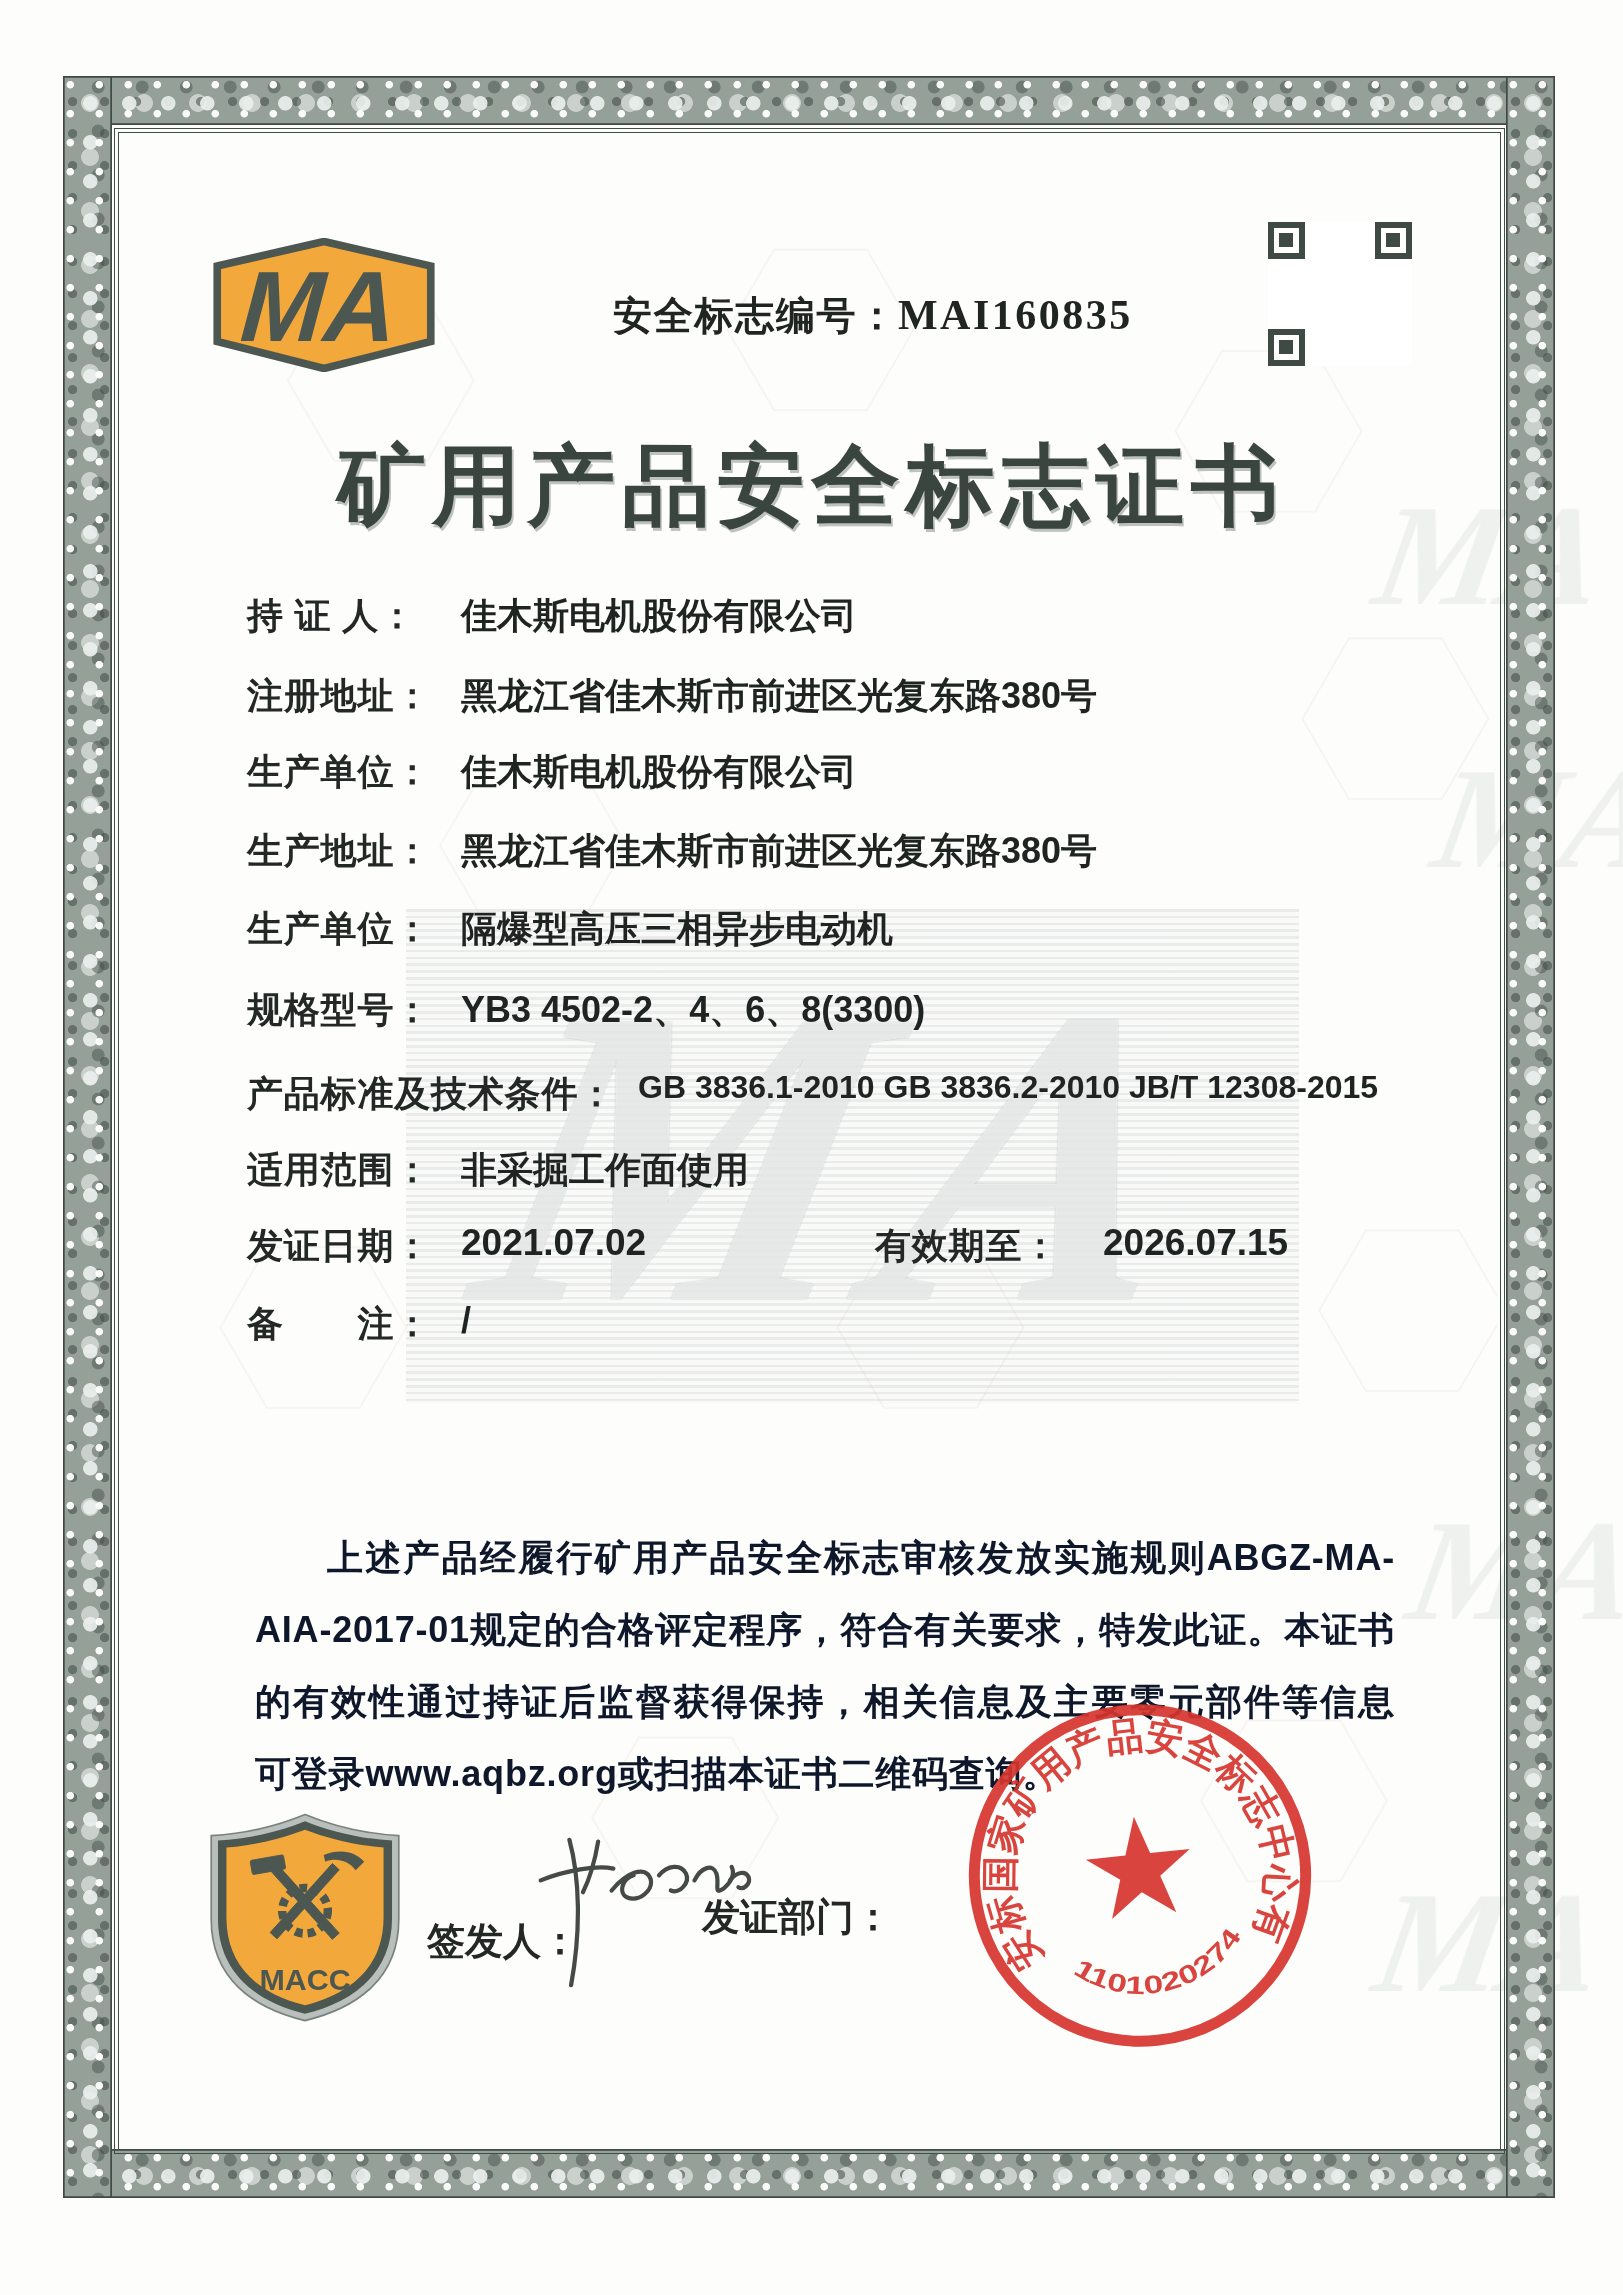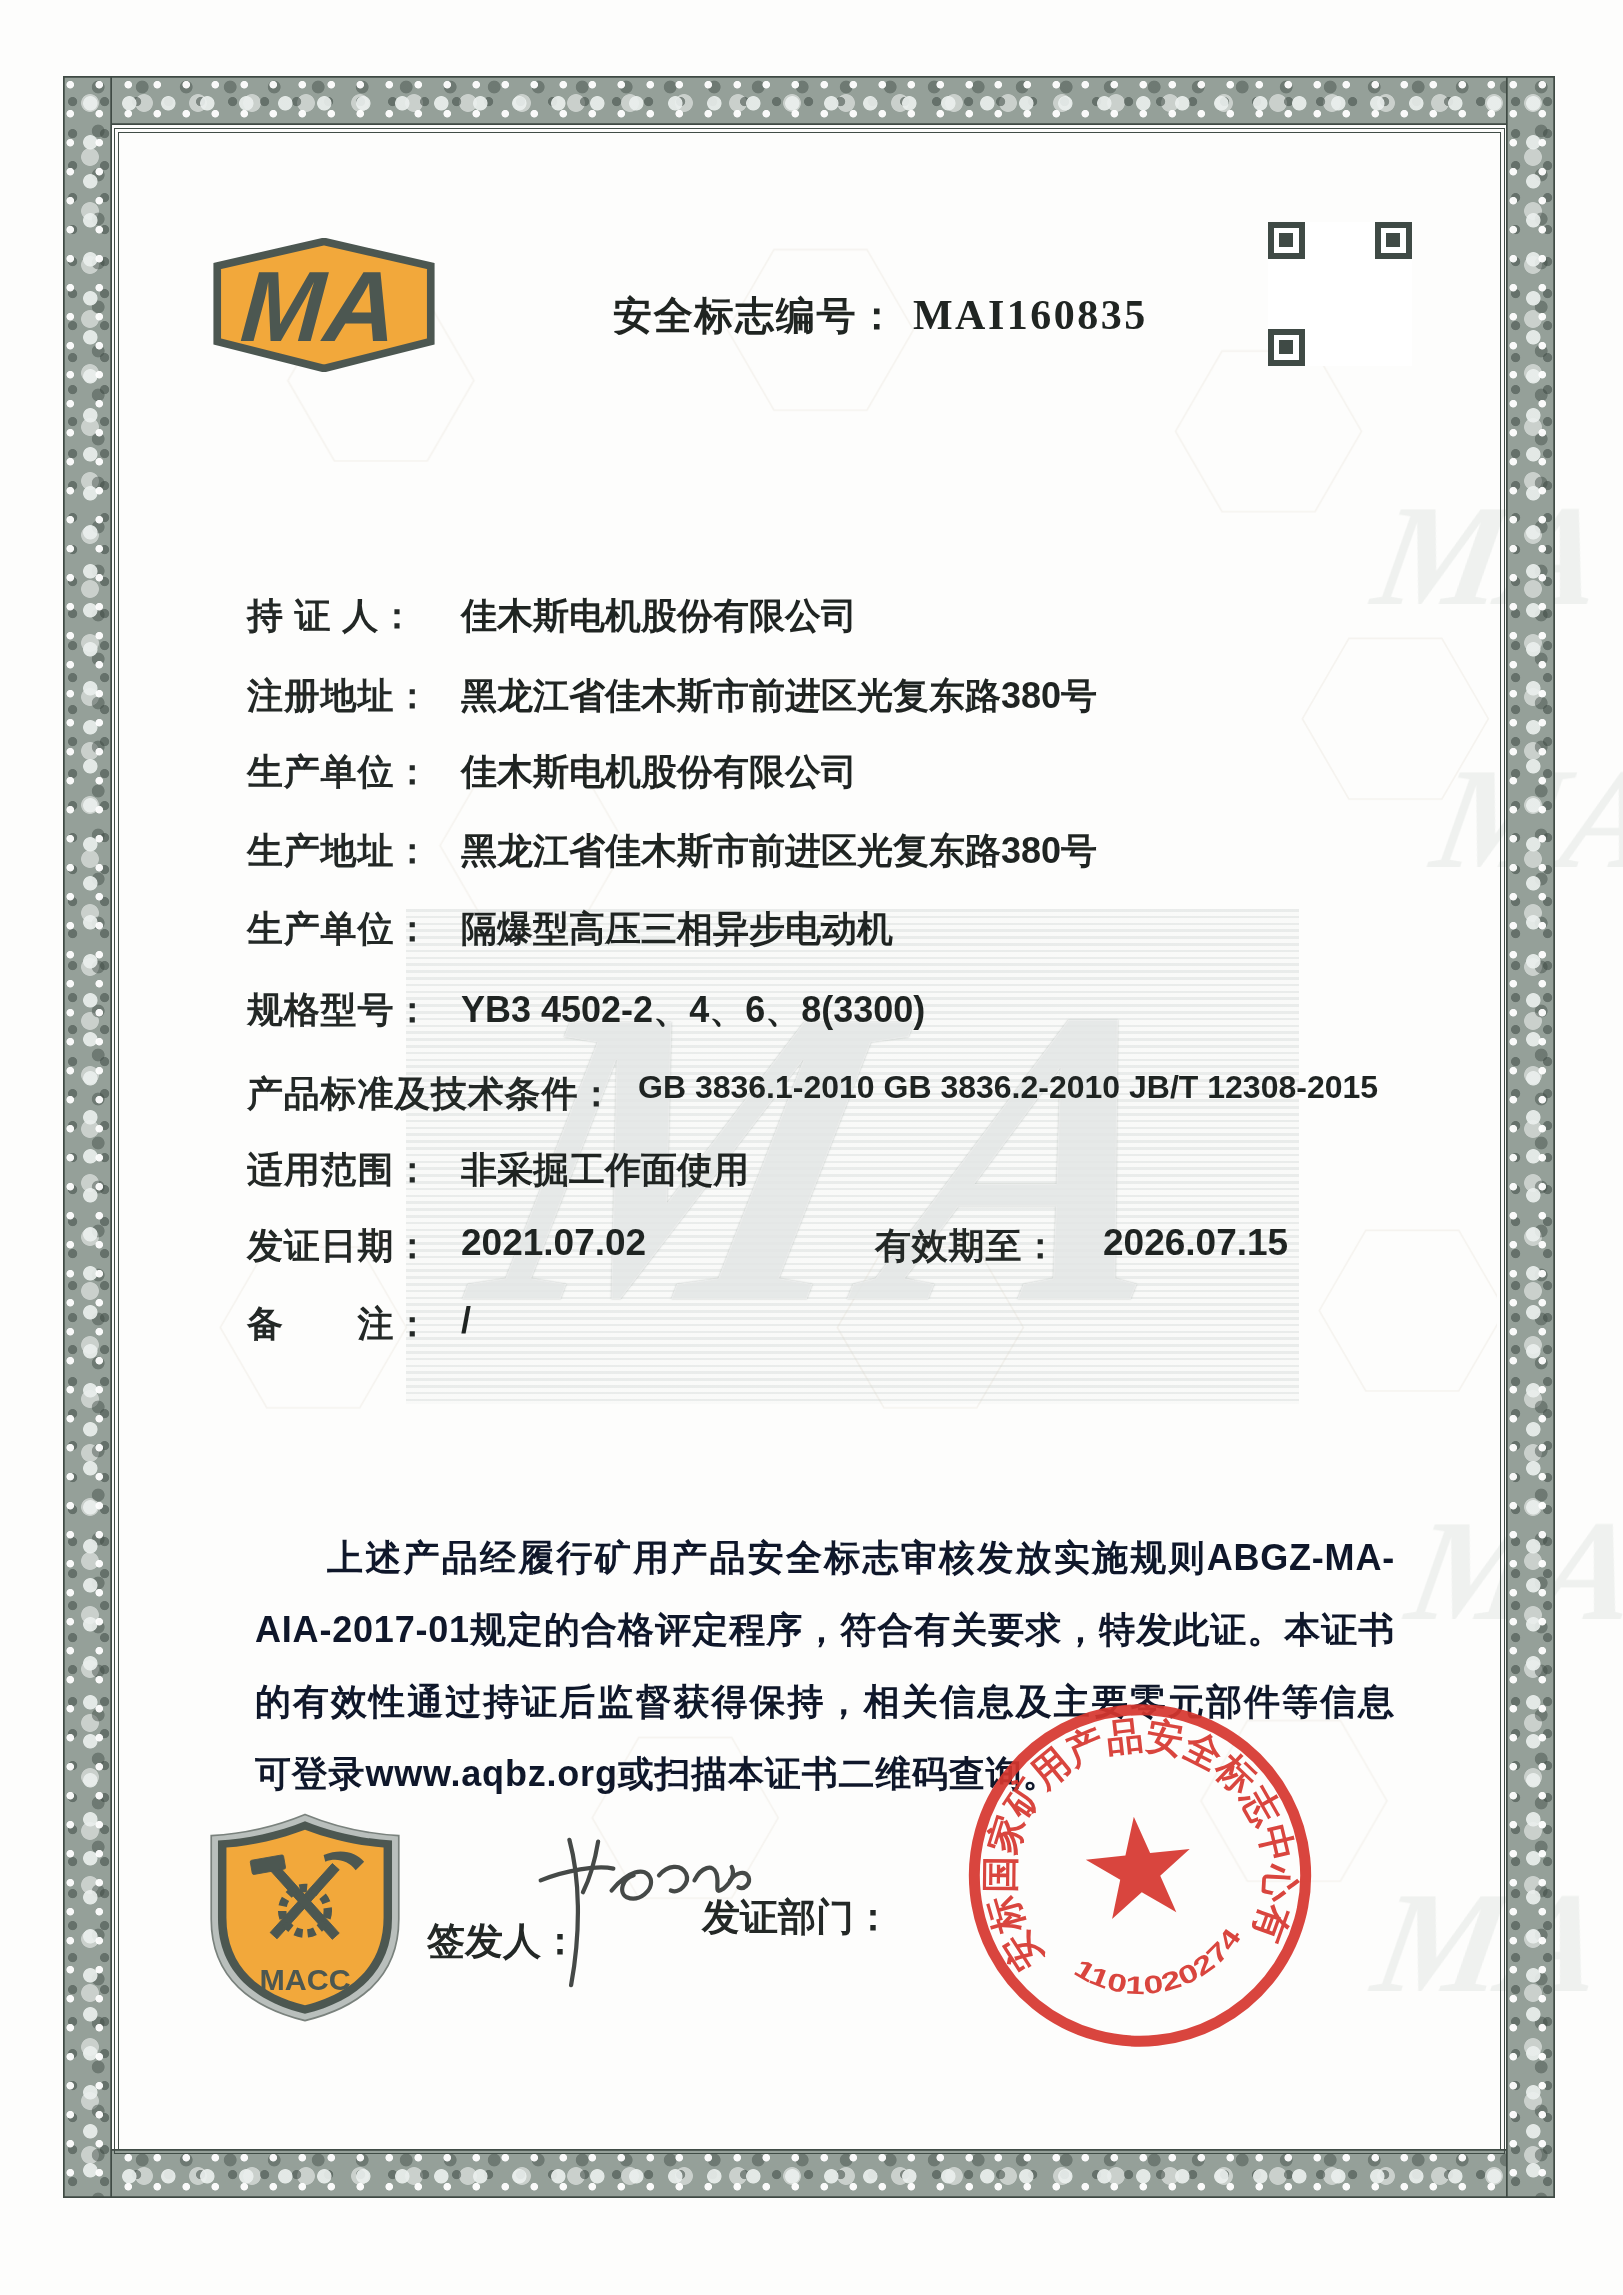--- a/index.html
+++ b/index.html
@@ -33,21 +33,21 @@
     display:flex;align-items:center;justify-content:center;overflow:hidden;pointer-events:none;}
   .wm-ma{font-family:"Liberation Serif","DejaVu Serif",serif;font-style:italic;font-weight:900;
     font-size:423px;letter-spacing:25px;color:rgba(255,255,255,.65);
     text-shadow:0 0 1.7px rgba(140,150,146,.6);transform:skewX(-12deg);line-height:1;}
 
   
   .ma-badge{position:absolute;left:213px;top:238px;}
   .number-line{position:absolute;left:613px;top:289px;white-space:nowrap;}
   .number-label{font-size:39px;font-weight:700;letter-spacing:1.7px;color:#202522;margin-top:43px;}
   .number-value{font-family:"Liberation Serif","DejaVu Serif",serif;font-size:42px;
-    font-weight:700;letter-spacing:2.5px;color:#202522;margin-left:15px;}
+    font-weight:700;letter-spacing:2.5px;color:#202522;}
   .qr{position:absolute;left:1268px;top:222px;width:144px;height:144px;background:#fff;
     background-image:
       repeating-conic-gradient(#3f4a45 0% 25%, rgba(255,255,255,0) 0% 50%),
       repeating-conic-gradient(#3f4a45 0% 25%, #ffffff 0% 50%);
     background-size:15px 15px,22px 22px;background-blend-mode:lighten;
     background-position:0 0,3.4px 6px;box-shadow:inset 0 0 0 3.4px #fff;}
   .finder{position:absolute;width:37px;height:37px;border:6.8px solid #3f4a45;background:#fff;box-sizing:border-box;}
   .finder::after{content:"";position:absolute;left:5px;top:5px;width:13.5px;height:13.5px;background:#3f4a45;}
   .f-tl{left:0;top:0;} .f-tr{right:0;top:0;} .f-bl{left:0;bottom:0;}
 
@@ -121,20 +121,21 @@
   <div class="number-line">
     <span class="number-label">安全标志编号：</span><span class="number-value">MAI160835</span>
   </div>
 
   <div class="qr">
     <div class="finder f-tl"></div>
     <div class="finder f-tr"></div>
     <div class="finder f-bl"></div>
   </div>
 
+  <div class="cert-title">矿用产品安全标志证书</div>
 
   <div class="rows">
     <div class="row" style="top:592px;">
       <span class="row-label">持 证 人：</span>
       <span class="row-value">佳木斯电机股份有限公司</span>
     </div>
     <div class="row" style="top:672px;">
       <span class="row-label">注册地址：</span>
       <span class="row-value">黑龙江省佳木斯市前进区光复东路380号</span>
     </div>

